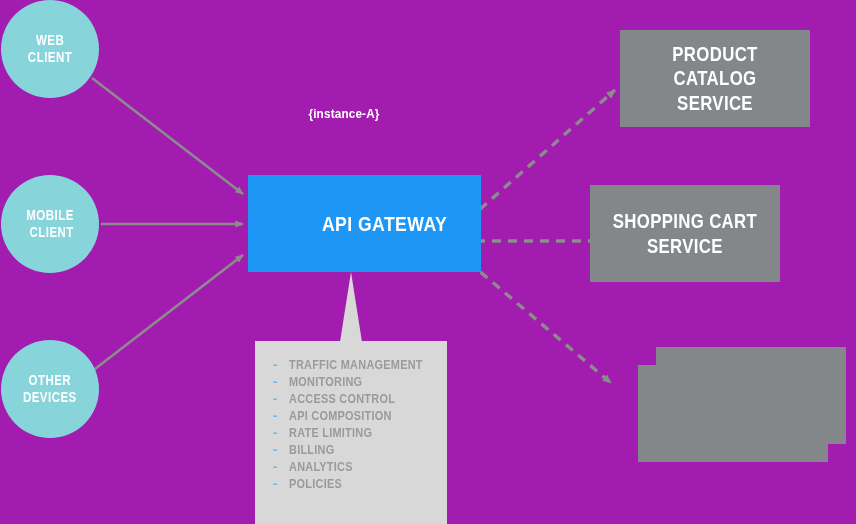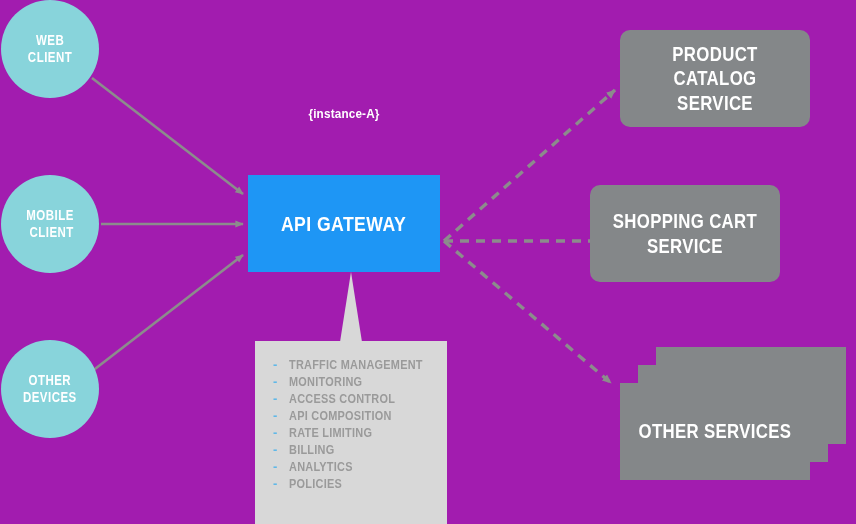--- a/index.html
+++ b/index.html
@@ -49,20 +49,21 @@
   #gateway-box {
     position: absolute;
     left: 248px;
     top: 175px;
     width: 192px;
     height: 97px;
     background: #1E96F5;
     display: flex;
     align-items: center;
     justify-content: center;
+    padding-left: 41px;
   }
   #gateway-label {
     color: #FFFFFF;
     font-size: 21px;
     font-weight: 700;
     letter-spacing: 0.5px;
     transform: scaleX(0.84);
     white-space: nowrap;
   }
   #instance-label {
@@ -123,21 +124,20 @@
   }
 
   
   .service-box {
     position: absolute;
     background: #848789;
     display: flex;
     align-items: center;
     justify-content: center;
     text-align: center;
-    border-radius: 10px;
   }
   .service-label {
     color: #FFFFFF;
     font-size: 20px;
     font-weight: 700;
     letter-spacing: 0.4px;
     line-height: 1.22;
     transform: scaleX(0.84);
     white-space: pre-line;
   }
@@ -236,17 +236,14 @@
 SERVICE</span>
   </div>
 
   <div class="service-box" style="left:590px; top:185px; width:190px; height:97px;">
     <span class="service-label">SHOPPING CART
 SERVICE</span>
   </div>
 
   <div class="stack-layer" style="left:656px; top:347px; width:190px; height:97px;"></div>
   <div class="stack-layer" style="left:638px; top:365px; width:190px; height:97px;"></div>
-  <div id="other-services-front" style="left:620px; top:383px; width:190px; height:97px;">
-    <span class="service-label">OTHER SERVICES</span>
-  </div>
 
 </div>
 
 </body></html>

